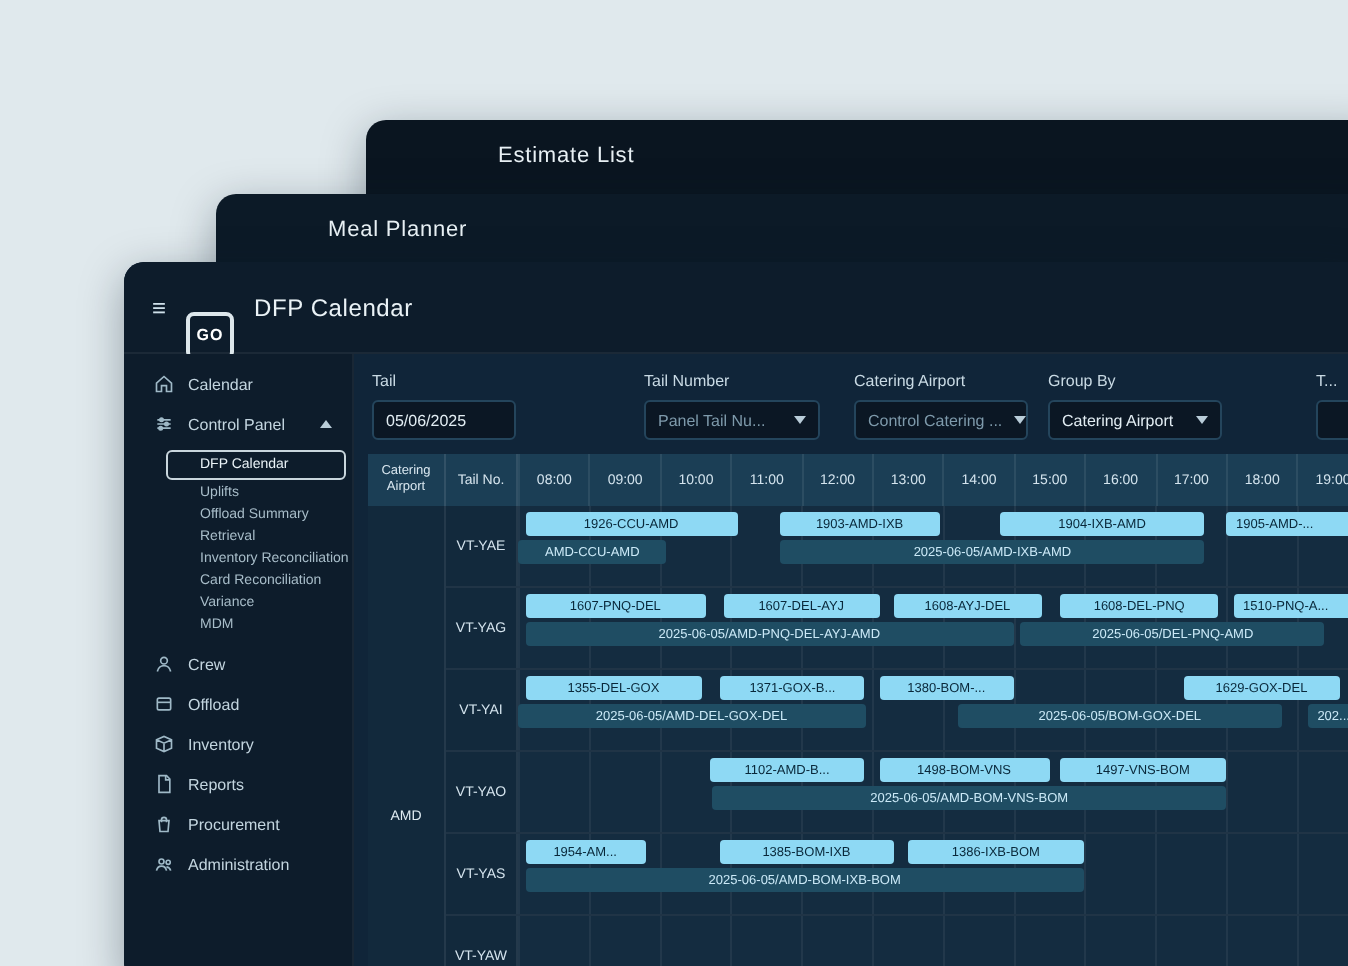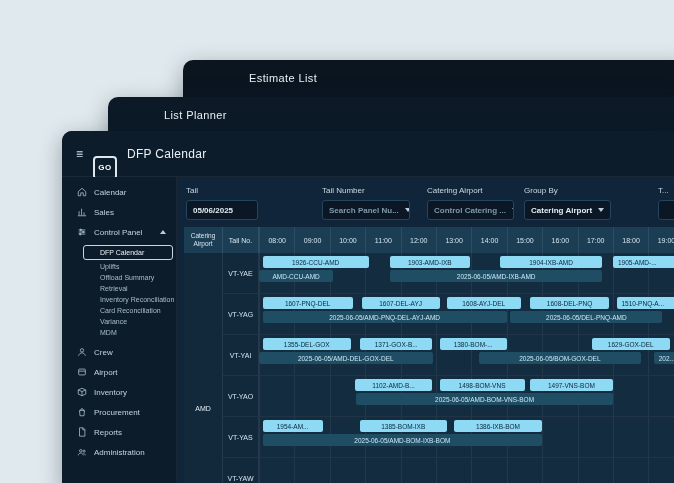--- a/index.html
+++ b/index.html
@@ -40,21 +40,21 @@
   .sub-item.active{border:1px solid #C9D6DD;border-radius:3px;margin:1px 3px 1px 21px;
     padding-left:16px;height:13px;line-height:13px;color:#EAF3F8;}
 
   
   .main{flex:1;background:#102539;position:relative;overflow:hidden;}
   .filters{position:relative;height:50px;}
   .fgroup{position:absolute;top:9px;}
   .f-label{font-size:8px;color:#C9DAE4;margin-bottom:5px;white-space:nowrap;}
   .f-input{height:20px;background:#0B1724;border:1px solid #24455C;border-radius:3px;
     color:#E2EDF3;font-size:8px;display:flex;align-items:center;justify-content:space-between;
-    padding:0 6px;box-sizing:border-box;cursor:pointer;white-space:nowrap;overflow:hidden;font-weight:bold;}
+    padding:0 6px;box-sizing:border-box;cursor:pointer;white-space:nowrap;overflow:hidden;}
   .f-input .ph{color:#7E9AAB;}
   .chev-down{width:0;height:0;border-left:3px solid transparent;border-right:3px solid transparent;
     border-top:4px solid #B9CDD9;margin-left:6px;flex:none;}
 
   
   .gantt{position:absolute;left:7px;top:50px;width:520px;}
   .g-head{display:flex;height:26px;}
   .gh{background:#1B3E55;color:#D8E6EF;display:flex;align-items:center;justify-content:center;
     box-sizing:border-box;flex:none;}
   .gh-airport{width:39px;font-size:6.5px;line-height:1.25;text-align:center;border-right:1px solid rgba(255,255,255,.10);}
@@ -81,47 +81,39 @@
 </head>
 <body>
 
 <div>
 
   <div class="window win-estimate">
     <div class="win-title t-estimate">Estimate List</div>
   </div>
 
   <div class="window win-meal">
-    <div class="win-title t-meal">List Planner</div>
+    <div class="win-title t-meal">Meal Planner</div>
   </div>
 
   <div class="window win-dfp">
     <div class="topbar">
       <span class="burger">≡</span>
       <span class="logo">GO</span>
       <span class="app-title">DFP Calendar</span>
     </div>
 
     <div class="dfp-body">
       <nav class="sidebar">
           <div class="side-item">
             <span class="si-icon">
               <svg viewBox="0 0 24 24" width="10" height="10" fill="none" stroke="currentColor" stroke-width="2">
                 <path d="M3 11l9-8 9 8v10h-6v-7h-6v7H3z"></path>
               </svg>
             </span>
             <span>Calendar</span>
-          </div>
-          <div class="side-item">
-            <span class="si-icon">
-              <svg viewBox="0 0 24 24" width="10" height="10" fill="none" stroke="currentColor" stroke-width="2">
-                <path d="M5 20V10M11 20V4M17 20V13M2 21h20"></path>
-              </svg>
-            </span>
-            <span>Sales</span>
           </div>
           <div class="side-item">
             <span class="si-icon">
               <svg viewBox="0 0 24 24" width="10" height="10" fill="none" stroke="currentColor" stroke-width="2">
                 <path d="M4 7h16M4 12h16M4 17h16"></path>
                 <circle cx="9" cy="7" r="2" fill="currentColor"></circle>
                 <circle cx="15" cy="12" r="2" fill="currentColor"></circle>
                 <circle cx="8" cy="17" r="2" fill="currentColor"></circle>
               </svg>
             </span>
@@ -147,47 +139,47 @@
             </span>
             <span>Crew</span>
           </div>
           <div class="side-item">
             <span class="si-icon">
               <svg viewBox="0 0 24 24" width="10" height="10" fill="none" stroke="currentColor" stroke-width="2">
                 <rect x="4" y="5" width="16" height="14" rx="2"></rect>
                 <path d="M4 10h16"></path>
               </svg>
             </span>
-            <span>Airport</span>
+            <span>Offload</span>
           </div>
           <div class="side-item">
             <span class="si-icon">
               <svg viewBox="0 0 24 24" width="10" height="10" fill="none" stroke="currentColor" stroke-width="2">
                 <path d="M3 7l9-4 9 4v10l-9 4-9-4zM3 7l9 4 9-4M12 11v10"></path>
               </svg>
             </span>
             <span>Inventory</span>
+          </div>
+          <div class="side-item">
+            <span class="si-icon">
+              <svg viewBox="0 0 24 24" width="10" height="10" fill="none" stroke="currentColor" stroke-width="2">
+                <path d="M6 2h9l4 4v16H6z"></path>
+                <path d="M14 2v5h5"></path>
+              </svg>
+            </span>
+            <span>Reports</span>
           </div>
           <div class="side-item">
             <span class="si-icon">
               <svg viewBox="0 0 24 24" width="10" height="10" fill="none" stroke="currentColor" stroke-width="2">
                 <path d="M6 8h12l-1.2 13H7.2L6 8z"></path>
                 <path d="M9 10V7a3 3 0 0 1 6 0v3"></path>
               </svg>
             </span>
             <span>Procurement</span>
-          </div>
-          <div class="side-item">
-            <span class="si-icon">
-              <svg viewBox="0 0 24 24" width="10" height="10" fill="none" stroke="currentColor" stroke-width="2">
-                <path d="M6 2h9l4 4v16H6z"></path>
-                <path d="M14 2v5h5"></path>
-              </svg>
-            </span>
-            <span>Reports</span>
           </div>
           <div class="side-item">
             <span class="si-icon">
               <svg viewBox="0 0 24 24" width="10" height="10" fill="none" stroke="currentColor" stroke-width="2">
                 <circle cx="9" cy="9" r="3"></circle>
                 <circle cx="17" cy="10" r="2.5"></circle>
                 <path d="M3 20c.8-4 3.5-5.5 6-5.5s5.2 1.5 6 5.5M15 15.5c2 .3 4.3 1.6 5 4.5"></path>
               </svg>
             </span>
             <span>Administration</span>
@@ -200,21 +192,21 @@
           <div class="fgroup" style="left:9px">
             <div class="f-label">Tail</div>
             <div class="f-input" style="width:72px">
               <span>05/06/2025</span>
             </div>
           </div>
 
           <div class="fgroup" style="left:145px">
             <div class="f-label">Tail Number</div>
             <div class="f-input" style="width:88px">
-              <span class="ph">Search Panel Nu...</span>
+              <span class="ph">Panel Tail Nu...</span>
               <span class="chev-down"></span>
             </div>
           </div>
 
           <div class="fgroup" style="left:250px">
             <div class="f-label">Catering Airport</div>
             <div class="f-input" style="width:87px">
               <span class="ph">Control Catering ...</span>
               <span class="chev-down"></span>
             </div>

